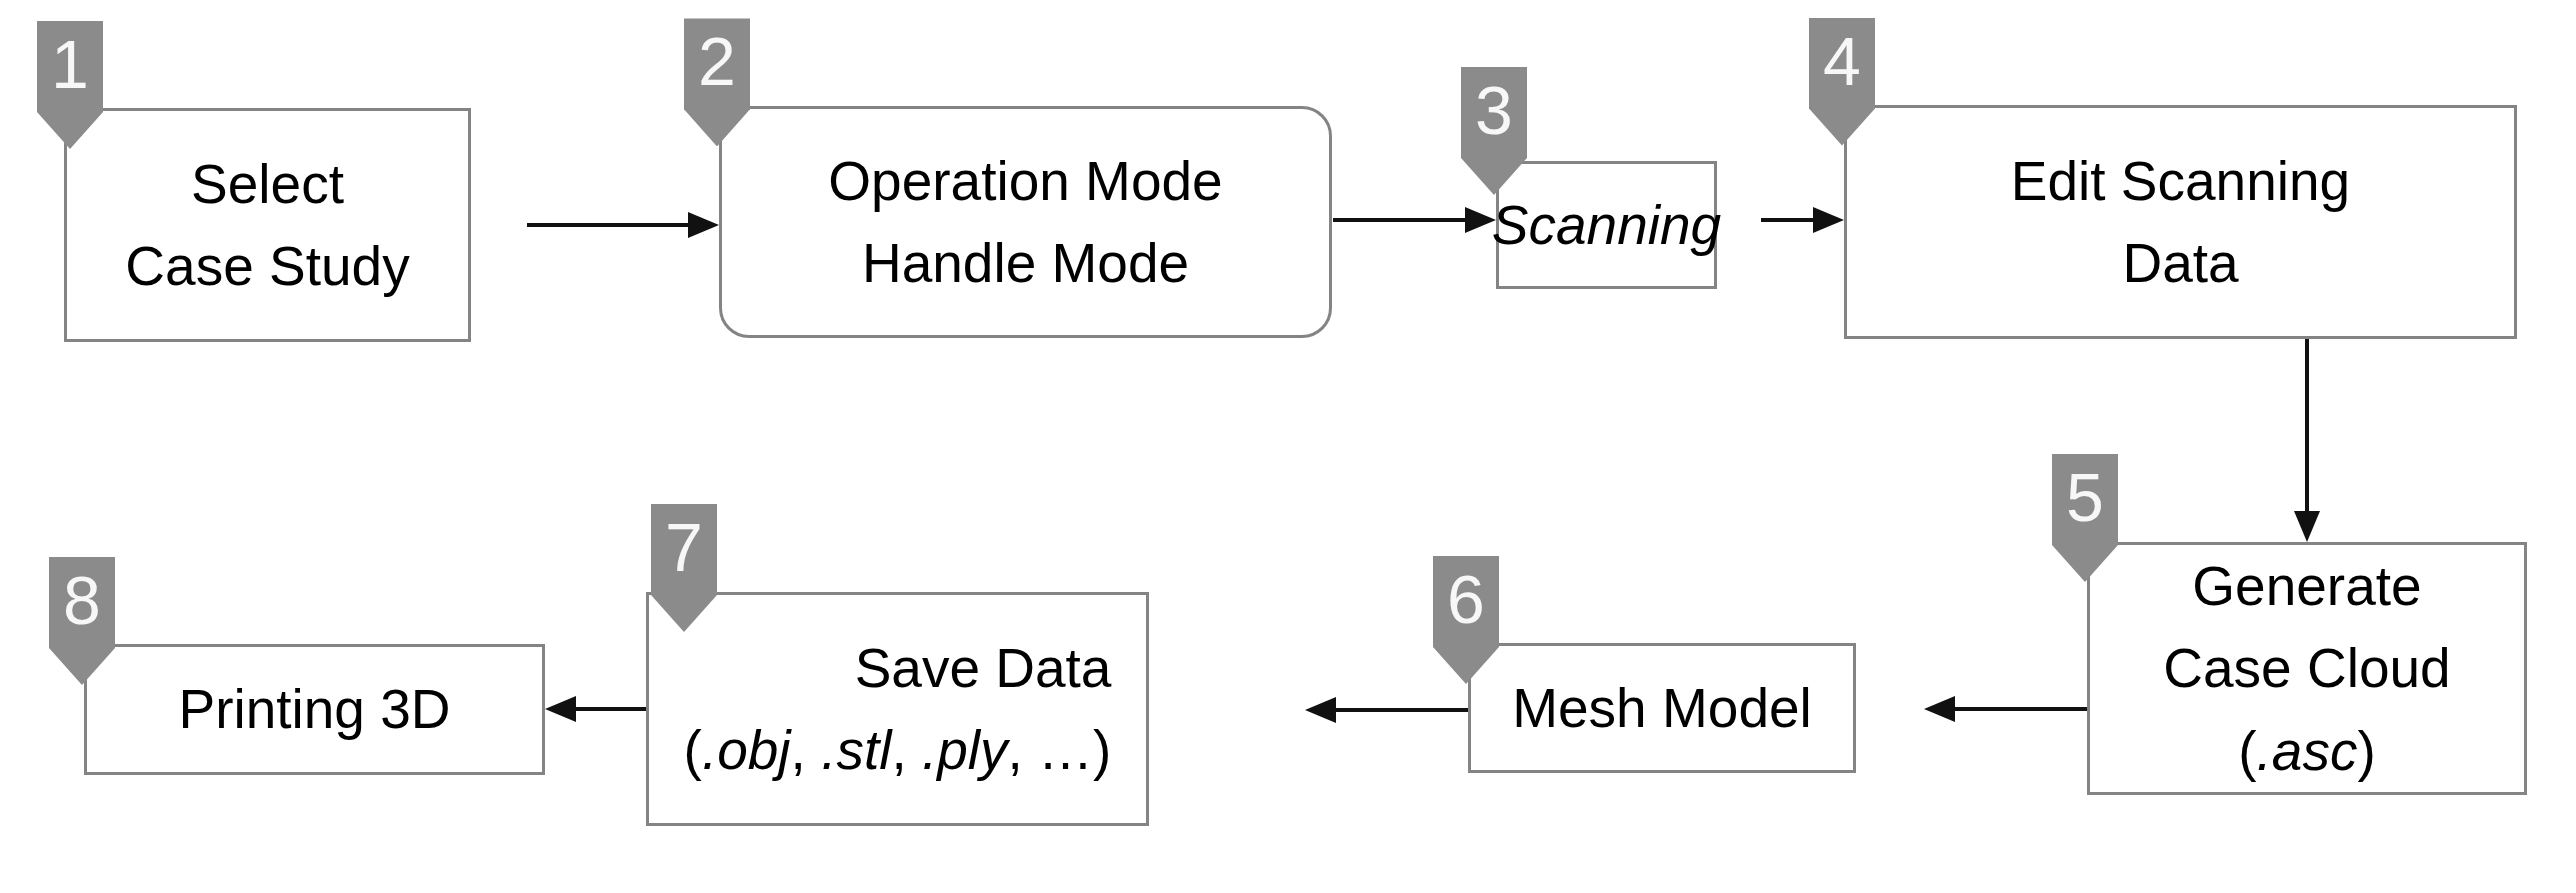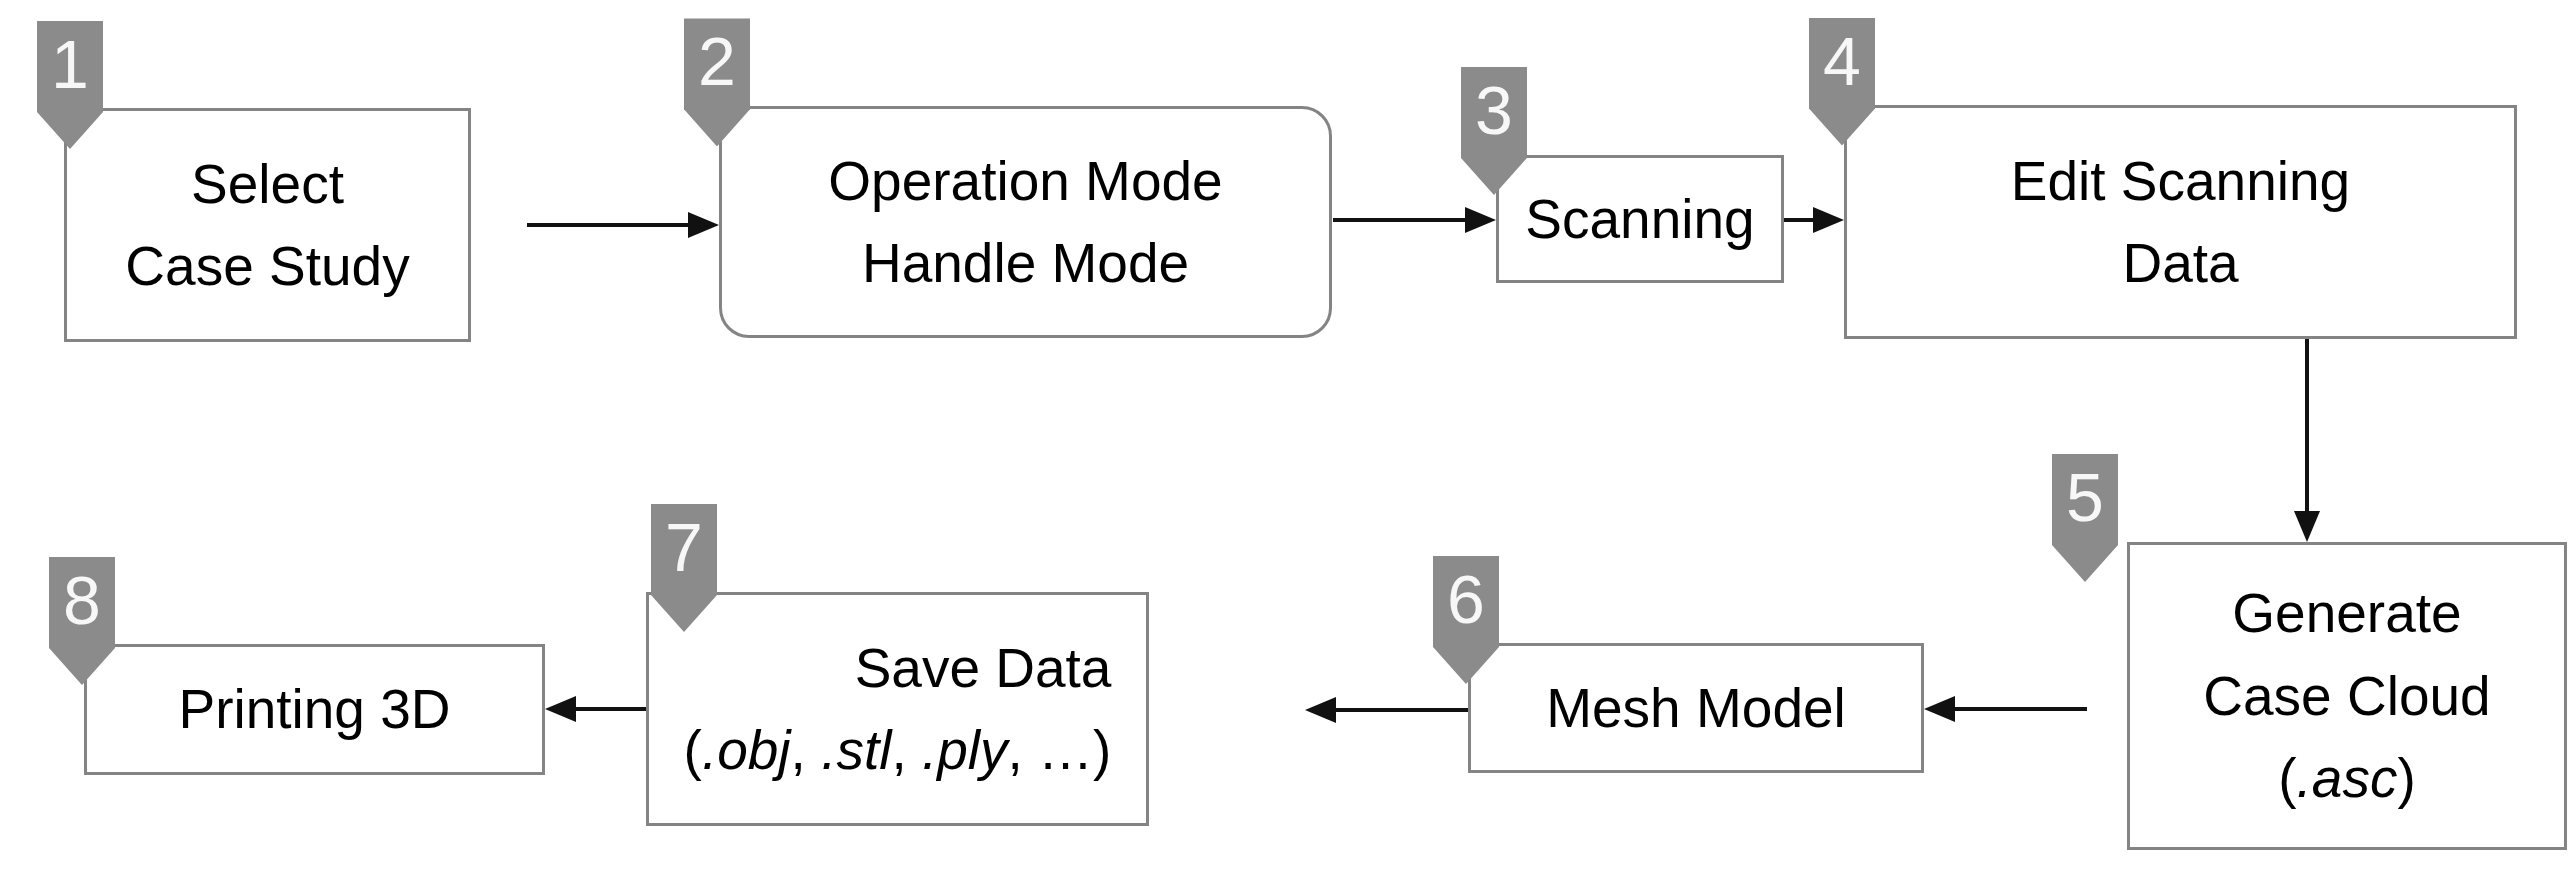--- a/index.html
+++ b/index.html
@@ -109,48 +109,48 @@
     </div>
     <div class="node" style="left: 719px; top: 106px; width: 613px; height: 232px; border-radius: 30px;">
       <div class="label">
         <div><span>Operation Mode</span></div>
         <div><span>Handle Mode</span></div>
       </div>
     </div>
     <div class="badge" style="left: 684px; top: 18.4px; width: 66px; height: 128px;">
       <div class="num">2</div>
     </div>
-    <div class="node" style="left: 1496px; top: 155px; width: 288px; height: 128px;">
+    <div class="node" style="left: 1496px; top: 161px; width: 221px; height: 128px; font-style: italic;">
       <div class="label">
         <div><span>Scanning</span></div>
       </div>
     </div>
     <div class="badge" style="left: 1461px; top: 67px; width: 66px; height: 128px;">
       <div class="num">3</div>
     </div>
     <div class="node" style="left: 1844px; top: 105px; width: 673px; height: 234px;">
       <div class="label">
         <div><span>Edit Scanning</span></div>
         <div><span>Data</span></div>
       </div>
     </div>
     <div class="badge" style="left: 1809px; top: 17.5px; width: 66px; height: 128px;">
       <div class="num">4</div>
     </div>
-    <div class="node" style="left: 2087px; top: 542px; width: 440px; height: 308px; margin-left: 40px;">
+    <div class="node" style="left: 2087px; top: 542px; width: 440px; height: 253px;">
       <div class="label">
         <div><span>Generate</span></div>
         <div><span>Case Cloud</span></div>
         <div><span>(</span><span class="it">.asc</span><span>)</span></div>
       </div>
     </div>
     <div class="badge" style="left: 2052px; top: 454px; width: 66px; height: 128px;">
       <div class="num">5</div>
     </div>
-    <div class="node" style="left: 1468px; top: 643px; width: 456px; height: 130px;">
+    <div class="node" style="left: 1468px; top: 643px; width: 388px; height: 130px;">
       <div class="label">
         <div><span>Mesh Model</span></div>
       </div>
     </div>
     <div class="badge" style="left: 1433px; top: 556px; width: 66px; height: 128px;">
       <div class="num">6</div>
     </div>
     <div class="node" style="left: 646px; top: 592px; width: 503px; height: 234px; text-align: right;">
       <div class="label">
         <div><span>Save Data</span></div>

